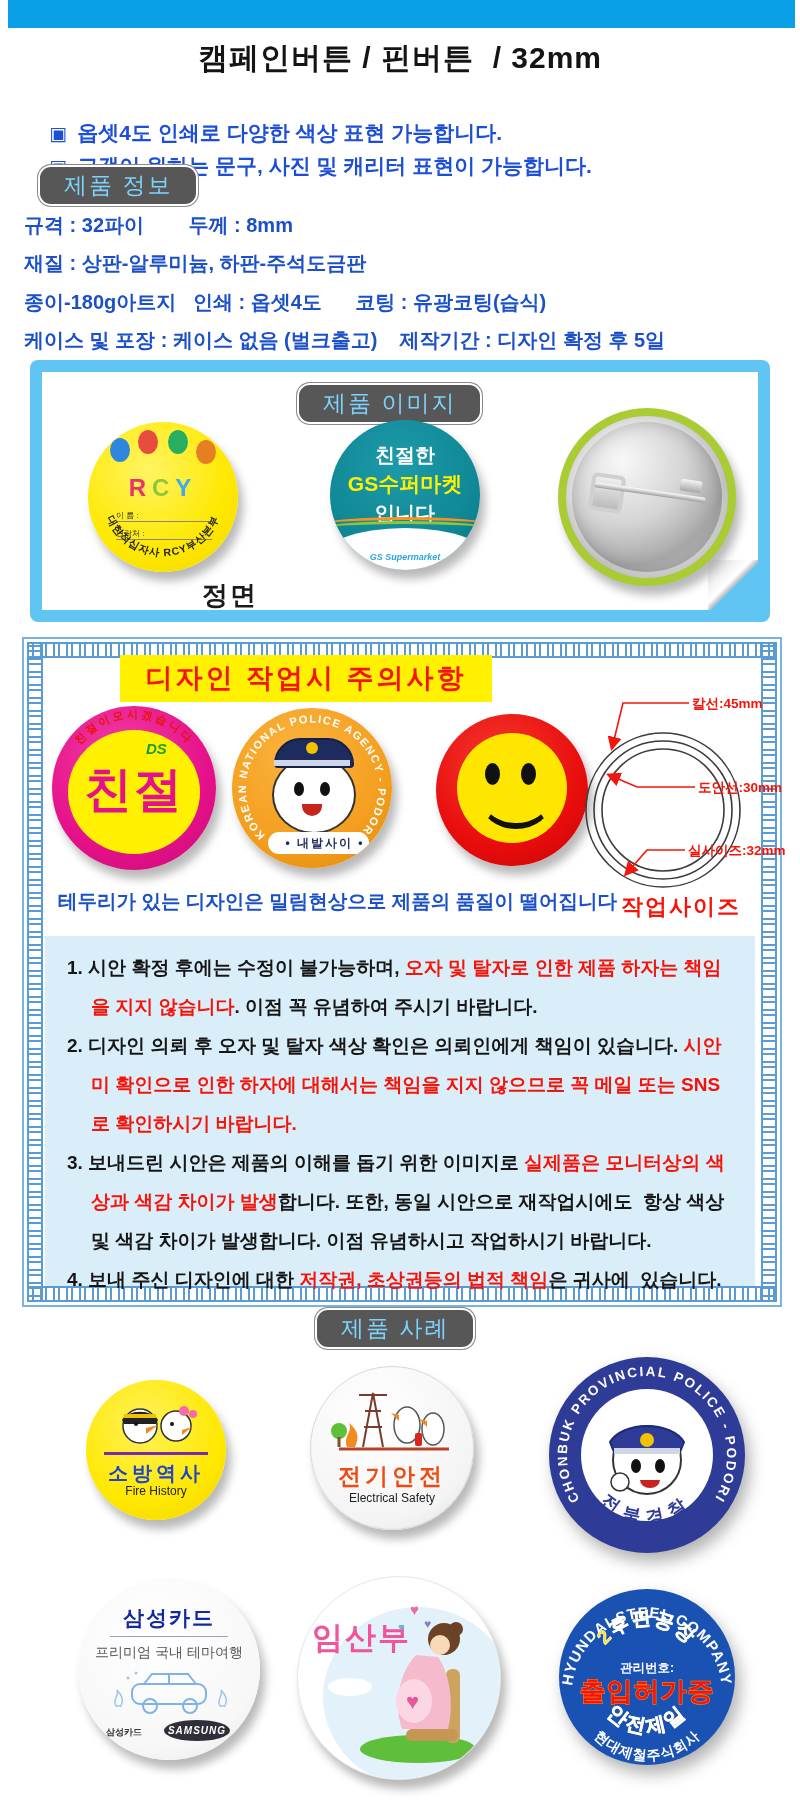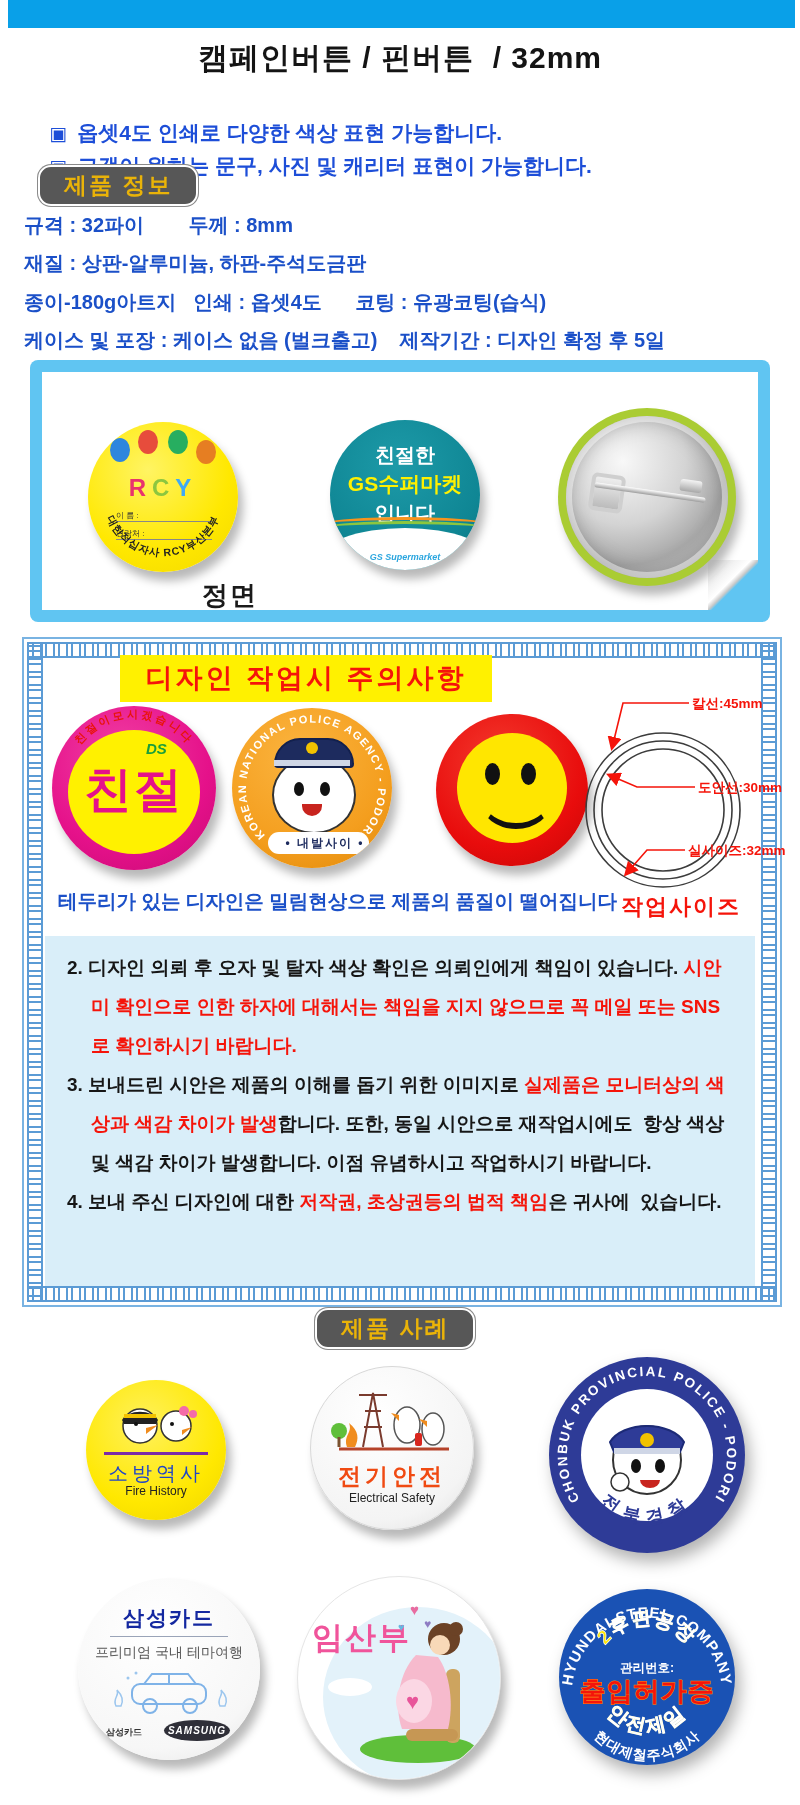--- a/index.html
+++ b/index.html
@@ -10,21 +10,21 @@
   .ctr{text-align:center;}
 
   
   .topbar{left:8px;top:0;width:787px;height:28px;background:#09A0E8;}
   .title{left:0;top:38px;width:800px;font-size:30px;font-weight:bold;color:#141414;
          letter-spacing:1px;white-space:pre;text-align:center;}
   .bullet-row{left:26px;font-size:21px;font-weight:bold;color:#1d4ed8;white-space:pre;}
   .bullet-ic{margin-right:10px;font-size:19px;}
 
   
-  .badge{background:#575757;color:#eab308;font-weight:bold;border-radius:13px;
+  .badge{background:#575757;color:#7dd3fc;font-weight:normal;border-radius:13px;
          padding:5px 26px;font-size:23px;letter-spacing:2px;white-space:pre;
          box-shadow:inset 0 0 0 2px #fff, 0 0 0 1px #8a8a8a;}
 
   .spec{left:24px;font-size:20px;font-weight:bold;color:#1B50C8;white-space:pre;}
 
   
   .imgbox{left:30px;top:360px;width:740px;height:262px;background:#60C5F2;border-radius:8px;}
   .imgbox-in{left:42px;top:372px;width:716px;height:238px;background:#fff;}
   .curl{position:absolute;right:0;bottom:0;width:50px;height:50px;
         background:linear-gradient(315deg,#60C5F2 0%,#60C5F2 46%,#c9c9c9 50%,#ffffff 57%,#ededed 78%,#fbfbfb 100%);}
@@ -96,21 +96,21 @@
   .bcaption{left:58px;top:888px;font-size:19.5px;font-weight:bold;color:#1B50C8;white-space:pre;}
 
   
   .panel{left:45px;top:936px;width:710px;height:350px;background:#D9EEF9;
          padding:12px 16px 0 22px;box-sizing:border-box;}
   .warn{margin:0;font-size:19px;line-height:39px;font-weight:bold;color:#161616;
         padding-left:24px;text-indent:-24px;white-space:pre-wrap;}
   .warn .red{color:#F5140A;}
 
   
-  .ex-title-blue{color:#1F45C8;font-weight:normal;font-size:20px;letter-spacing:4px;}
+  .ex-title-blue{color:#1F45C8;font-weight:bold;font-size:20px;letter-spacing:4px;}
   .ex-sub{color:#222;font-size:12px;}
   .fire{left:86px;top:1380px;width:140px;height:140px;background:radial-gradient(circle at 42% 32%,#FFF15C,#FFE800 62%,#EED400);overflow:hidden;}
   .fire-line{position:absolute;left:18px;top:72px;width:104px;height:3px;background:#7A2BA8;}
   .elec{left:310px;top:1366px;width:162px;height:162px;background:radial-gradient(circle at 40% 30%,#ffffff,#f4f4f4 70%,#dedede);border:1px solid #d8d8d8;overflow:hidden;}
   .elec-title{color:#F04A12;font-weight:bold;font-size:23px;letter-spacing:4px;}
   .chonbuk{left:548px;top:1356px;width:198px;height:198px;}
   .samsung{left:78px;top:1578px;width:182px;height:182px;background:radial-gradient(circle at 42% 30%,#ffffff,#f7f7f7 70%,#e4e4e4);overflow:hidden;}
   .ss-title{position:absolute;left:0;top:26px;width:182px;text-align:center;color:#1428A0;font-weight:bold;font-size:21px;letter-spacing:2px;}
   .ss-div{position:absolute;left:32px;top:58px;width:118px;height:1px;background:#9aa4b8;}
   .ss-sub{position:absolute;left:0;top:66px;width:182px;text-align:center;color:#555;font-size:14px;}
@@ -143,20 +143,21 @@
   <div class="abs badge" style="left:38px;top:165px;">제품 정보</div>
   <div class="abs spec" style="top:212px;">규격 : 32파이        두께 : 8mm</div>
   <div class="abs spec" style="top:250px;">재질 : 상판-알루미늄, 하판-주석도금판</div>
   <div class="abs spec" style="top:289px;">종이-180g아트지   인쇄 : 옵셋4도      코팅 : 유광코팅(습식)</div>
   <div class="abs spec" style="top:327px;">케이스 및 포장 : 케이스 없음 (벌크출고)    제작기간 : 디자인 확정 후 5일</div>
 
   <div class="abs imgbox"></div>
   <div class="abs imgbox-in">
     <div class="curl"></div>
   </div>
+  <div class="abs badge" style="left:297px;top:383px;">제품 이미지</div>
 
   <div class="abs circle btn-shadow rcy">
     <span class="balloon" style="left:22px;top:16px;background:#2E86DE;"></span>
     <span class="balloon" style="left:50px;top:8px;background:#E74C3C;"></span>
     <span class="balloon" style="left:80px;top:8px;background:#27AE60;"></span>
     <span class="balloon" style="left:108px;top:18px;background:#E67E22;"></span>
     <div class="rcy-letters">
       <span style="color:#E8336E;">R</span><span style="color:#8CC63F;">C</span><span style="color:#3FA9F5;">Y</span>
     </div>
     <div class="rcy-line" style="top:88px;">이 름 :</div>
@@ -249,20 +250,21 @@
     <polyline points="100,158 62,158 41,182" fill="none" stroke="#F5140A" stroke-width="1.6" marker-end="url(#arr)"></polyline>
     <text x="107" y="16" font-size="13.5" font-weight="bold" fill="#F5140A">칼선:45mm</text>
     <text x="113" y="100" font-size="13.5" font-weight="bold" fill="#F5140A">도안선:30mm</text>
     <text x="103" y="163" font-size="13.5" font-weight="bold" fill="#F5140A">실사이즈:32mm</text>
   </svg>
   <div class="abs worklbl">작업사이즈</div>
 
   <div class="abs bcaption">테두리가 있는 디자인은 밀림현상으로 제품의 품질이 떨어집니다</div>
 
   <div class="abs panel">
+      <p class="warn"><span>1. 시안 확정 후에는 수정이 불가능하며, </span><span class="red">오자 및 탈자로 인한 제품 하자는 책임을 지지 않습니다</span><span>. 이점 꼭 유념하여 주시기 바랍니다.</span></p>
       <p class="warn"><span>2. 디자인 의뢰 후 오자 및 탈자 색상 확인은 의뢰인에게 책임이 있습니다. </span><span class="red">시안 미 확인으로 인한 하자에 대해서는 책임을 지지 않으므로 꼭 메일 또는 SNS로 확인하시기 바랍니다.</span></p>
       <p class="warn"><span>3. 보내드린 시안은 제품의 이해를 돕기 위한 이미지로 </span><span class="red">실제품은 모니터상의 색상과 색감 차이가 발생</span><span>합니다. 또한, 동일 시안으로 재작업시에도  항상 색상 및 색감 차이가 발생합니다. 이점 유념하시고 작업하시기 바랍니다.</span></p>
       <p class="warn"><span>4. 보내 주신 디자인에 대한 </span><span class="red">저작권, 초상권등의 법적 책임</span><span>은 귀사에  있습니다.</span></p>
     </div>
 
   <div class="abs badge" style="left:315px;top:1308px;">제품 사례</div>
 
   <div class="abs circle btn-shadow fire">
     <svg class="abs" style="left:12px;top:14px;" width="116" height="56" viewBox="0 0 116 56">
       <circle cx="42" cy="32" r="17" fill="#fff" stroke="#333" stroke-width="1.5"></circle>

